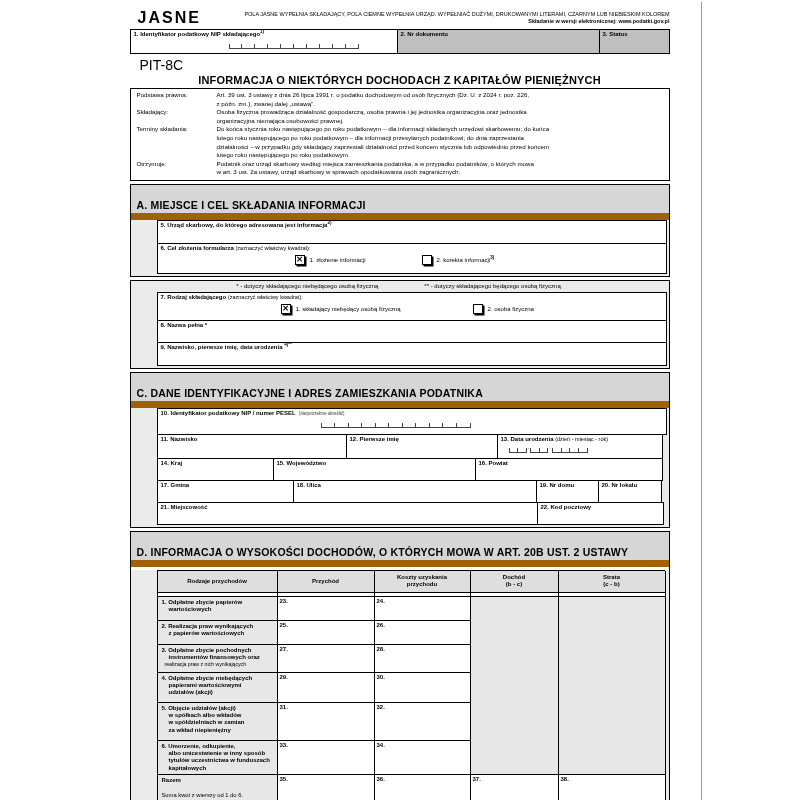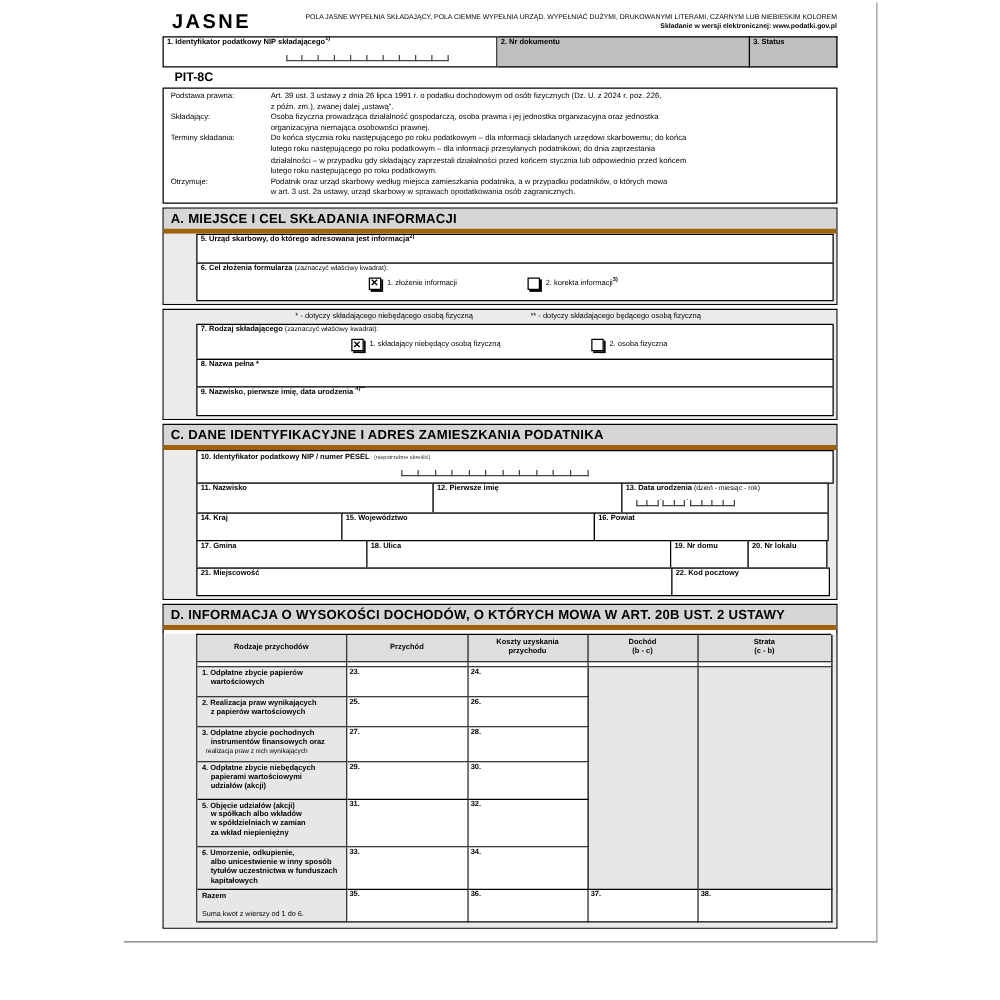--- a/index.html
+++ b/index.html
@@ -29,35 +29,35 @@
   .ruler i { flex:1; border-left:1px solid #444; border-bottom:1px solid #444; }
   .ruler i:last-child { border-right:1px solid #444; }
   .r-nip { width:130px; margin:6px 0 0 95px; }
   .r-rok { width:52px; margin:5px auto 0; }
   .r-pesel { width:150px; margin:6px 0 0 160px; }
   .r-date { display:flex; margin:5px 0 0 8px; height:5px; align-items:flex-end; }
   .r-date .ruler { height:5px; }
   .g2 { width:18px; } .g4 { width:36px; }
   .dot::before { content:"."; font-size:6px; line-height:3px; padding:0 1px; }
 
-  .formcode { font-size:10px; font-weight:bold; margin:3px 0 1px 10px; }
+  .formcode { font-size:14px; font-weight:normal; margin:3px 0 1px 10px; }
   .maintitle { font-size:11px; font-weight:bold; text-align:center; letter-spacing:0.2px; }
   .zarok { display:flex; justify-content:center; margin:2px 0 3px 40px; }
   .zr { font-size:11px; font-weight:bold; margin:9px 6px 0 0; }
   .rokbox { width:95px; height:26px; border:1px solid #000; box-sizing:border-box; padding:1px 3px; }
 
   
   .legal { border:1px solid #000; margin-top:2px; padding:2px 4px 3px 6px; font-size:6.2px; line-height:8.6px; }
   .lrow { display:flex; }
   .llabel { width:80px; flex:none; }
   .ltext { flex:1; white-space:pre-line; }
 
   
   .section { border:1px solid #000; margin-top:3px; }
-  .sechead { background:#d6d6d6; font-size:10.5px; font-weight:bold; padding:2px 4px 2px 6px; border-bottom:4px solid #a16207; letter-spacing:0.2px; }
+  .sechead { background:#d6d6d6; font-size:10.5px; font-weight:bold; padding:14px 4px 2px 6px; border-bottom:7px solid #a16207; letter-spacing:0.2px; }
   .secbody { background:#ebebeb; padding:0 2px 2px 26px; }
   .fbox { background:#fff; border:1px solid #000; box-sizing:border-box; padding:1px 3px; }
   .fbox + .fbox, .fbox + .frow, .frow + .frow, .frow + .fbox { margin-top:-1px; }
   .frow { display:flex; }
   .frow .fbox { margin-top:0; }
   .frow .fbox + .fbox { margin-left:-1px; }
 
   .bnote { display:flex; justify-content:center; gap:46px; font-size:6px; padding:2px 0 3px; margin-left:-26px; }
 
   .cbrow { display:flex; margin-top:3px; }
@@ -114,20 +114,21 @@
     </div>
     <div class="idcell w-f2 grayfill">
       <span class="flabel">2. Nr dokumentu</span>
     </div>
     <div class="idcell w-f3 grayfill">
       <span class="flabel">3. Status</span>
     </div>
   </div>
 
   <div class="formcode">PIT-8C</div>
+  <div class="maintitle">INFORMACJA O NIEKTÓRYCH DOCHODACH Z KAPITAŁÓW PIENIĘŻNYCH</div>
 
 
   <div class="legal">
     <div class="lrow">
         <div class="llabel">Podstawa prawna:</div>
         <div class="ltext">Art. 39 ust. 3 ustawy z dnia 26 lipca 1991 r. o podatku dochodowym od osób fizycznych (Dz. U. z 2024 r. poz. 226,
 z późn. zm.), zwanej dalej „ustawą”.</div>
       </div>
     <div class="lrow">
         <div class="llabel">Składający:</div>

